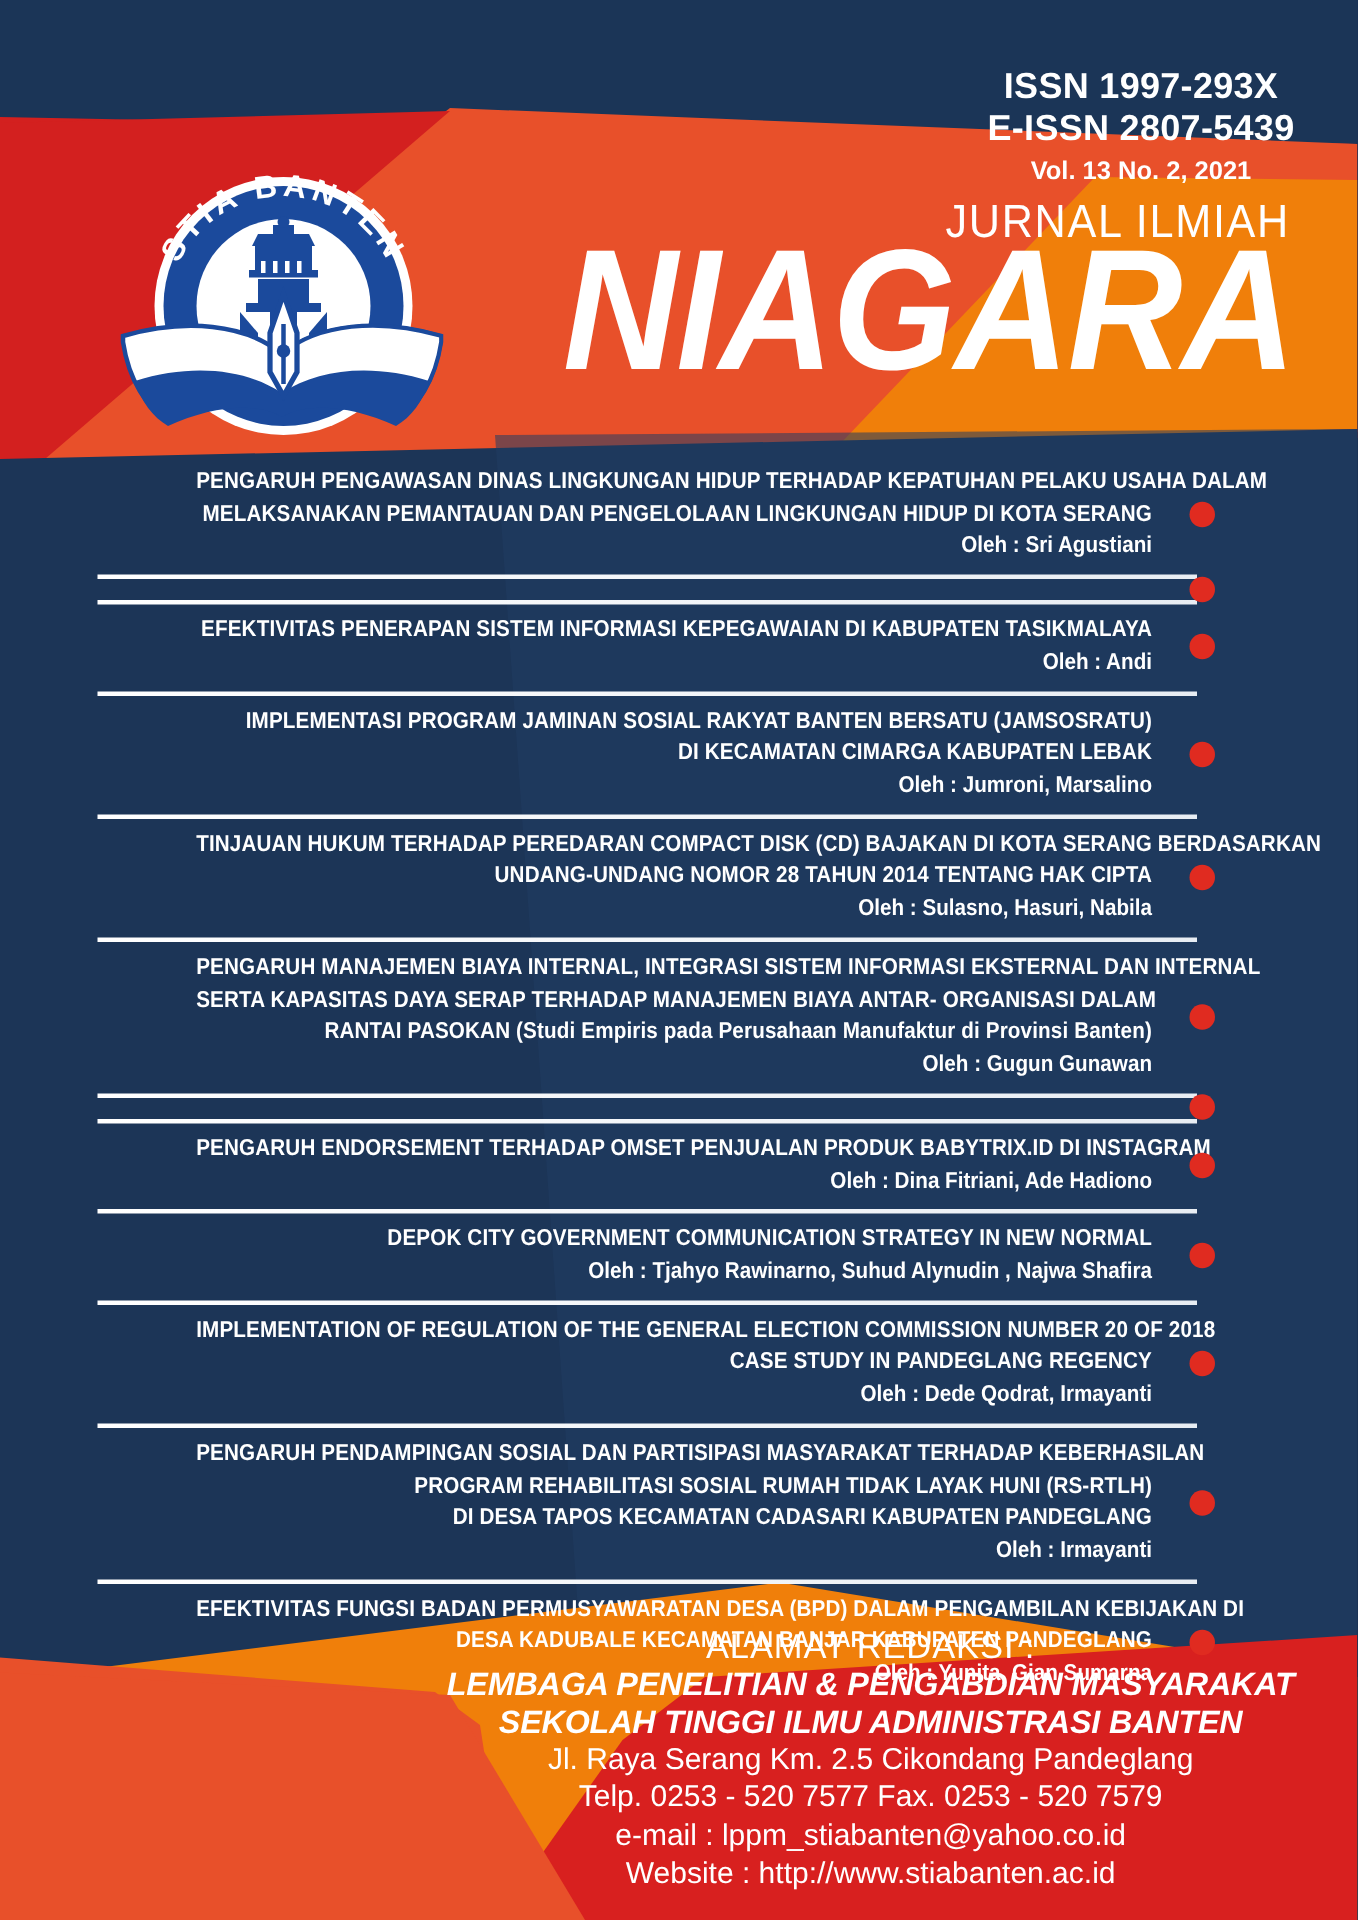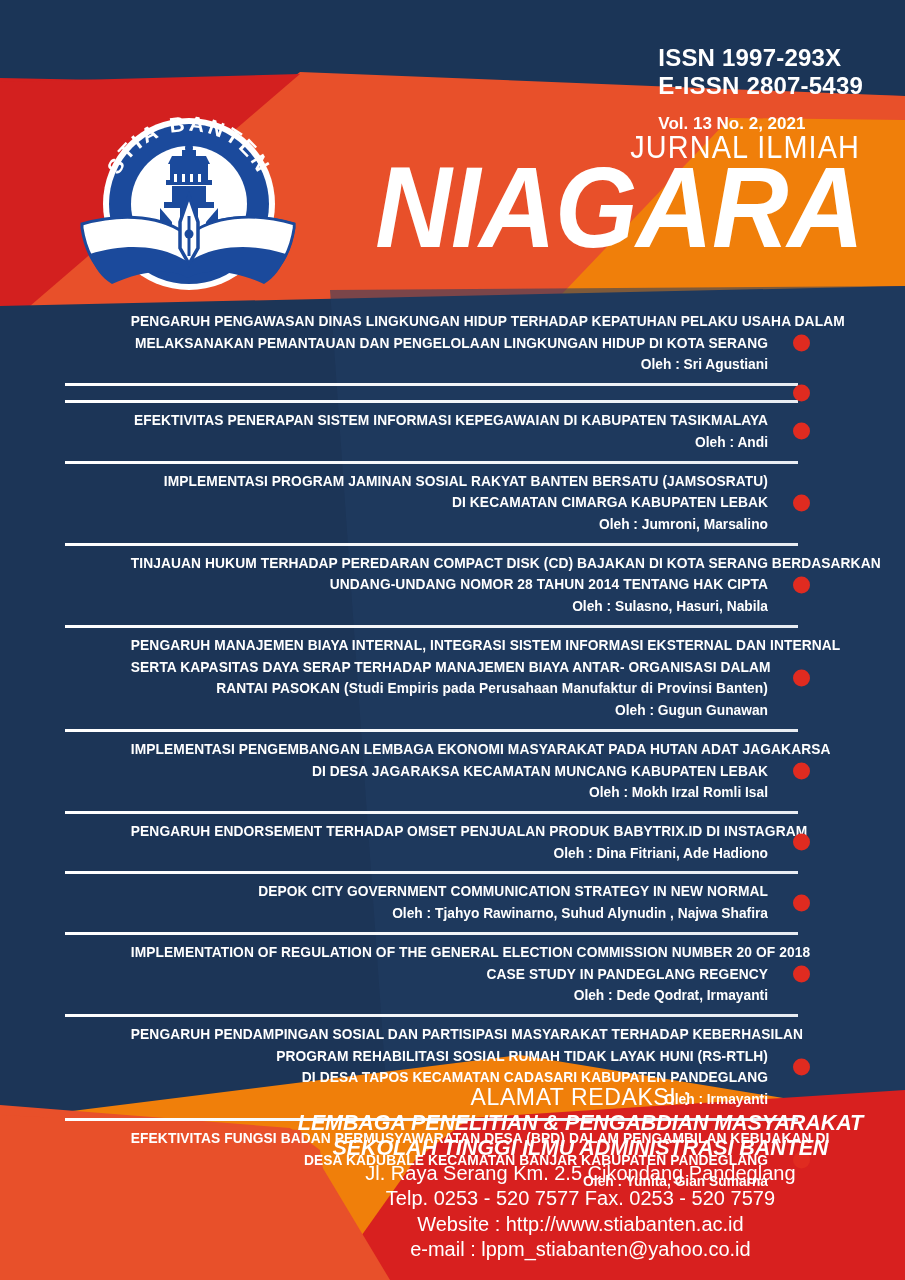--- a/index.html
+++ b/index.html
@@ -12,29 +12,29 @@
   }
   #cover { position:relative; width:905px; height:1280px; overflow:hidden; background:#1c3557; }
 
   
   .bg { position:absolute; inset:0; }
   .bg svg { display:block; width:905px; height:1280px; }
 
   
   .issn-block {
     position:absolute; top:44px; right:42px;
-    text-align:left; color:#ffffff; z-index:6;
+    text-align:center; color:#ffffff; z-index:6;
   }
   .issn-line1, .issn-line2 {
     font-size:24px; font-weight:bold; letter-spacing:.2px;
     line-height:1.18; white-space:nowrap;
   }
   .issn-vol {
     font-size:17px; font-weight:bold; line-height:1.3;
-    white-space:nowrap; margin-top:12px;
+    white-space:nowrap; margin-top:2px;
   }
 
   .logo-wrap { position:absolute; left:64px; top:104px; width:250px; height:190px; z-index:6; }
   .logo-wrap svg { display:block; width:250px; height:190px; }
 
   .jurnal-ilmiah {
     position:absolute; right:45px; top:130px; z-index:6;
     color:#ffffff; font-size:31px; font-weight:400;
     letter-spacing:1.2px; white-space:nowrap;
     transform:scaleX(.93); transform-origin:right center;
@@ -234,25 +234,20 @@
         <div class="article-lines">
           <div class="title-line">PENGARUH MANAJEMEN BIAYA INTERNAL, INTEGRASI SISTEM INFORMASI EKSTERNAL DAN INTERNAL</div>
           <div class="title-line">SERTA KAPASITAS DAYA SERAP TERHADAP MANAJEMEN BIAYA ANTAR- ORGANISASI DALAM</div>
           <div class="title-line">RANTAI PASOKAN (Studi Empiris pada Perusahaan Manufaktur di Provinsi Banten)</div>
           <div class="author-line">Oleh : Gugun Gunawan</div>
         </div>
         <span class="bullet"></span>
       </div>
       <div class="divider"></div>
       <div class="article">
-        <div class="article-lines">
-          <div class="title-line">IMPLEMENTASI PENGEMBANGAN LEMBAGA EKONOMI MASYARAKAT PADA HUTAN ADAT JAGAKARSA</div>
-          <div class="title-line">DI DESA JAGARAKSA KECAMATAN MUNCANG KABUPATEN LEBAK</div>
-          <div class="author-line">Oleh : Mokh Irzal Romli Isal</div>
-        </div>
         <span class="bullet"></span>
       </div>
       <div class="divider"></div>
       <div class="article">
         <div class="article-lines">
           <div class="title-line">PENGARUH ENDORSEMENT TERHADAP OMSET PENJUALAN PRODUK BABYTRIX.ID DI INSTAGRAM</div>
           <div class="author-line">Oleh : Dina Fitriani, Ade Hadiono</div>
         </div>
         <span class="bullet"></span>
       </div>
@@ -293,17 +288,17 @@
         <span class="bullet"></span>
       </div>
     </div>
 
   <div class="footer">
     <div class="alamat">ALAMAT REDAKSI :</div>
     <div class="lembaga">LEMBAGA PENELITIAN &amp; PENGABDIAN MASYARAKAT</div>
     <div class="sekolah">SEKOLAH TINGGI ILMU ADMINISTRASI BANTEN</div>
     <div class="addr">Jl. Raya Serang Km. 2.5 Cikondang Pandeglang</div>
     <div class="addr">Telp. 0253 - 520 7577 Fax. 0253 - 520 7579</div>
+    <div class="addr">e-mail : lppm_stiabanten@yahoo.co.id</div>
     <div class="addr">Website : http://www.stiabanten.ac.id</div>
-    <div class="addr">e-mail : lppm_stiabanten@yahoo.co.id</div>
   </div>
 
 </div>
 
 </body></html>

